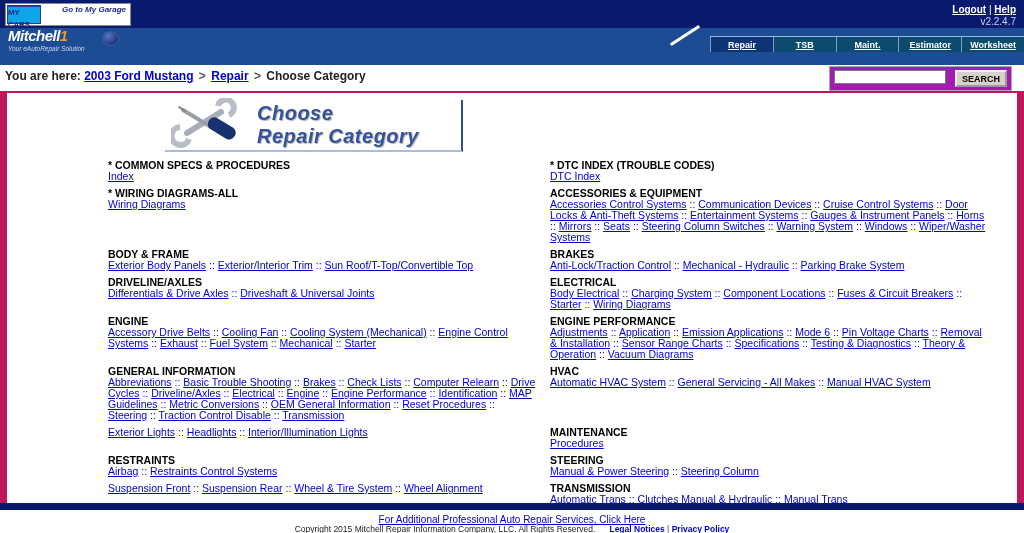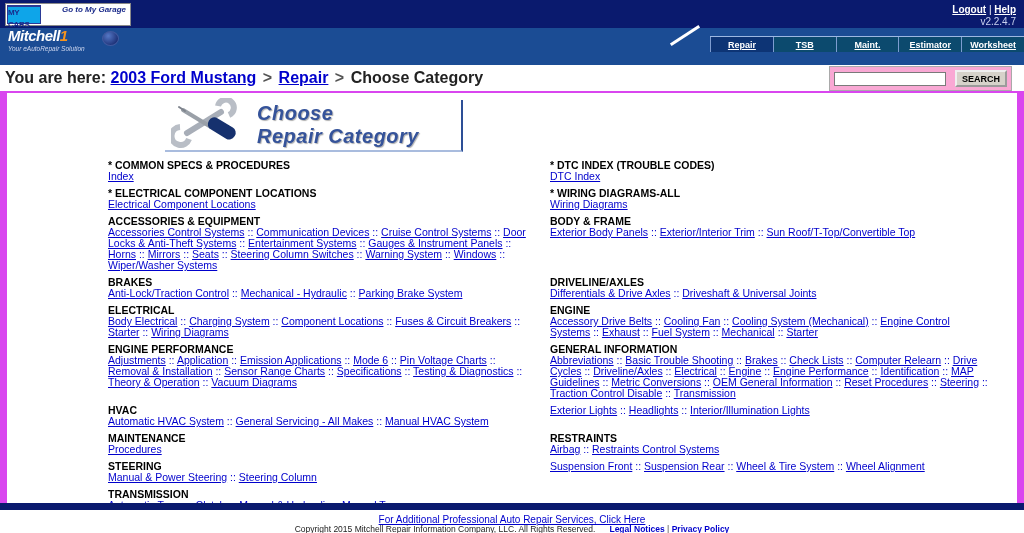--- a/index.html
+++ b/index.html
@@ -33,31 +33,31 @@
   .badge { position:absolute; left:102px; top:3px; width:17px; height:15px; border-radius:50%;
     background:radial-gradient(circle at 35% 30%, #5578c6, #0b1a5e); border:1px solid #40599f; }
   .swoosh { position:absolute; right:322px; top:6px; width:34px; height:3px; background:#fff; transform:rotate(-33deg); }
   .tabs { position:absolute; right:0; top:8px; width:314px; height:16px; display:flex; border-top:1px solid #9db8e2; }
   .tab { flex:1; display:flex; align-items:center; justify-content:center; background:#0c4a6e; border-left:1px solid #7d9cd0; cursor:pointer; }
   .tab.active { background:#0d3475; }
   .tab-label { color:#fff; font-size:9px; font-weight:bold; text-decoration:underline; }
 
   
   .crumbbar { height:26px; background:#fff; position:relative; }
-  .breadcrumb { position:absolute; left:5px; top:4px; font-size:16px; font-weight:bold; color:#222; }
+  .breadcrumb { position:absolute; left:5px; top:4px; font-size:12px; font-weight:bold; color:#222; }
   .breadcrumb a { color:#0000cc; text-decoration:underline; }
   .crumb-sep { color:#555; padding:0 2px; }
-  .search-box { position:absolute; right:12px; top:1px; border:1px solid #a9a9a9; background:#f9a8d4;
-    padding:3px 4px; display:flex; align-items:center; gap:9px; }
+  .search-box { position:absolute; right:12px; top:1px; border:1px solid #a9a9a9; background:#a21caf;
+    padding:3px 4px; display:flex; align-items:flex-start; gap:9px; }
   .search-input { width:112px; height:14px; border:1px solid #7a7a7a; font-size:10px; padding:0 2px; }
   .search-btn { height:17px; font-size:9px; font-weight:bold; color:#000; background:#d6d2ca;
     border:2px outset #efefef; padding:0 5px; font-family:"Liberation Sans",sans-serif; cursor:pointer; }
 
   
-  .main-wrap { height:412px; background:#d946ef; padding:2px 7px 0 7px; }
+  .main-wrap { height:412px; background:#be185d; padding:2px 7px 0 7px; }
   .main { background:#fff; width:100%; height:100%; position:relative; overflow:hidden; }
 
   .banner { position:absolute; left:158px; top:7px; width:298px; height:52px; display:flex; align-items:center;
     border-right:2px solid #2d4f96; border-bottom:2px solid #a9bcde; padding-left:6px; }
   .banner-title { margin-left:14px; font-size:20px; font-weight:bold; font-style:italic; color:#35539a;
     line-height:23px; text-shadow:1px 1px 1px #b0b0b0; letter-spacing:0.5px; }
 
   .catgrid { position:absolute; left:101px; top:67px; display:grid;
     grid-template-columns:428px 438px; column-gap:14px; row-gap:6px; }
   .section { font-size:10.5px; line-height:11px; }
@@ -165,24 +165,20 @@
     <div class="catgrid">
         <div class="section">
           <div class="sec-title">* COMMON SPECS &amp; PROCEDURES</div>
           <div class="sec-links"><a href="#">Index</a></div>
         </div>
         <div class="section">
           <div class="sec-title">* DTC INDEX (TROUBLE CODES)</div>
           <div class="sec-links"><a href="#">DTC Index</a></div>
         </div>
         <div class="section">
-          <div class="sec-title">* ELECTRICAL COMPONENT LOCATIONS</div>
-          <div class="sec-links"><a href="#">Electrical Component Locations</a></div>
-        </div>
-        <div class="section">
           <div class="sec-title">* WIRING DIAGRAMS-ALL</div>
           <div class="sec-links"><a href="#">Wiring Diagrams</a></div>
         </div>
         <div class="section">
           <div class="sec-title">ACCESSORIES &amp; EQUIPMENT</div>
           <div class="sec-links"><a href="#">Accessories Control Systems</a><span class="sep"> :: </span><a href="#">Communication Devices</a><span class="sep"> :: </span><a href="#">Cruise Control Systems</a><span class="sep"> :: </span><a href="#">Door Locks &amp; Anti-Theft Systems</a><span class="sep"> :: </span><a href="#">Entertainment Systems</a><span class="sep"> :: </span><a href="#">Gauges &amp; Instrument Panels</a><span class="sep"> :: </span><a href="#">Horns</a><span class="sep"> :: </span><a href="#">Mirrors</a><span class="sep"> :: </span><a href="#">Seats</a><span class="sep"> :: </span><a href="#">Steering Column Switches</a><span class="sep"> :: </span><a href="#">Warning System</a><span class="sep"> :: </span><a href="#">Windows</a><span class="sep"> :: </span><a href="#">Wiper/Washer Systems</a></div>
         </div>
         <div class="section">
           <div class="sec-title">BODY &amp; FRAME</div>
           <div class="sec-links"><a href="#">Exterior Body Panels</a><span class="sep"> :: </span><a href="#">Exterior/Interior Trim</a><span class="sep"> :: </span><a href="#">Sun Roof/T-Top/Convertible Top</a></div>

